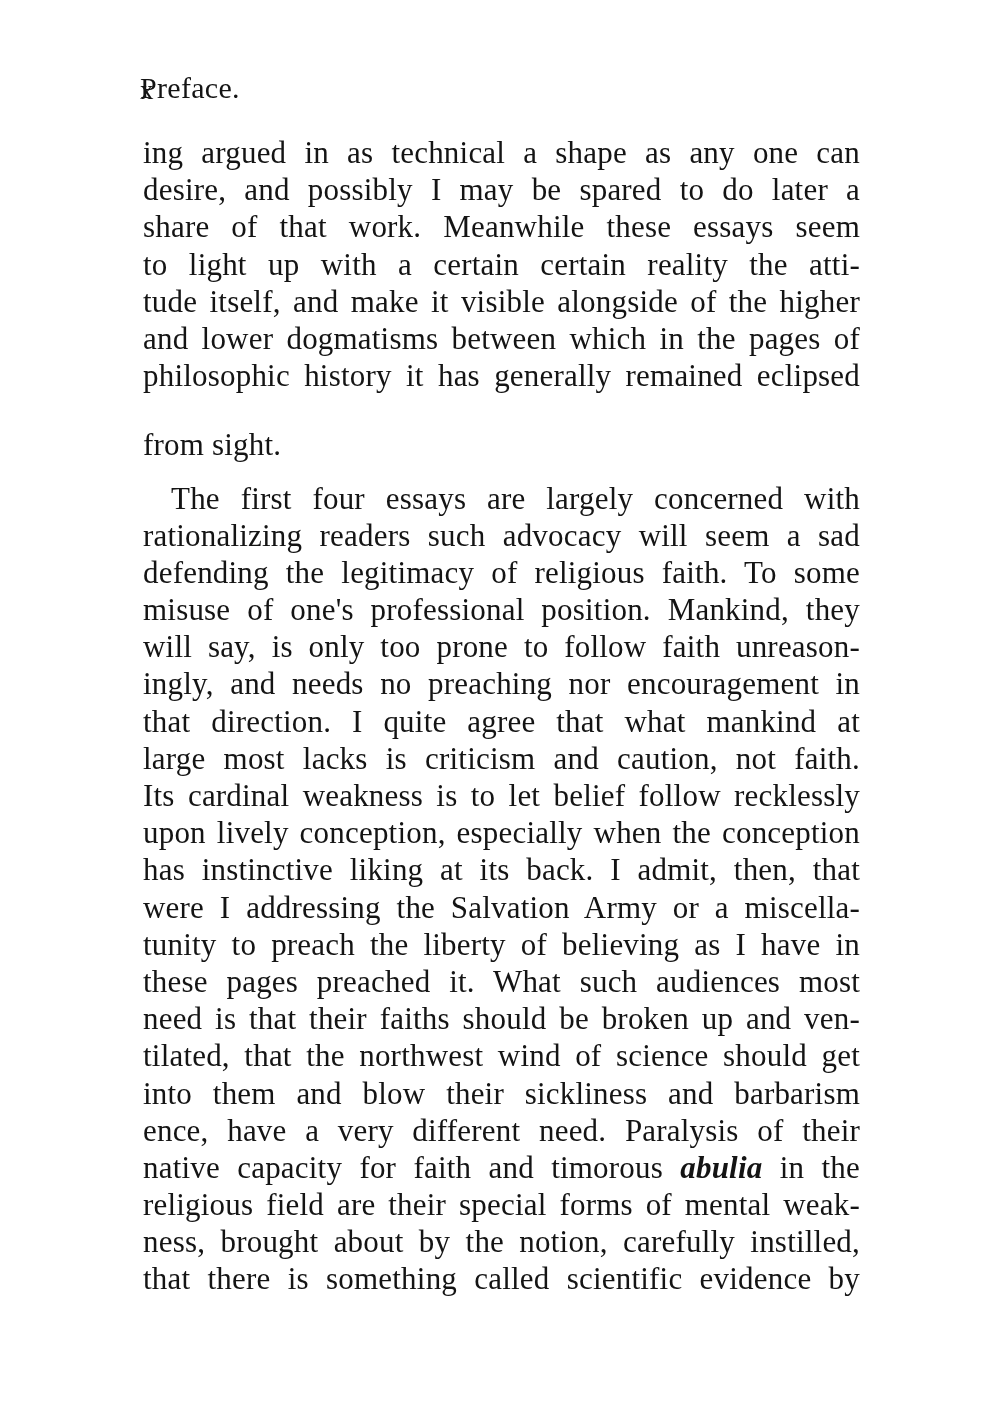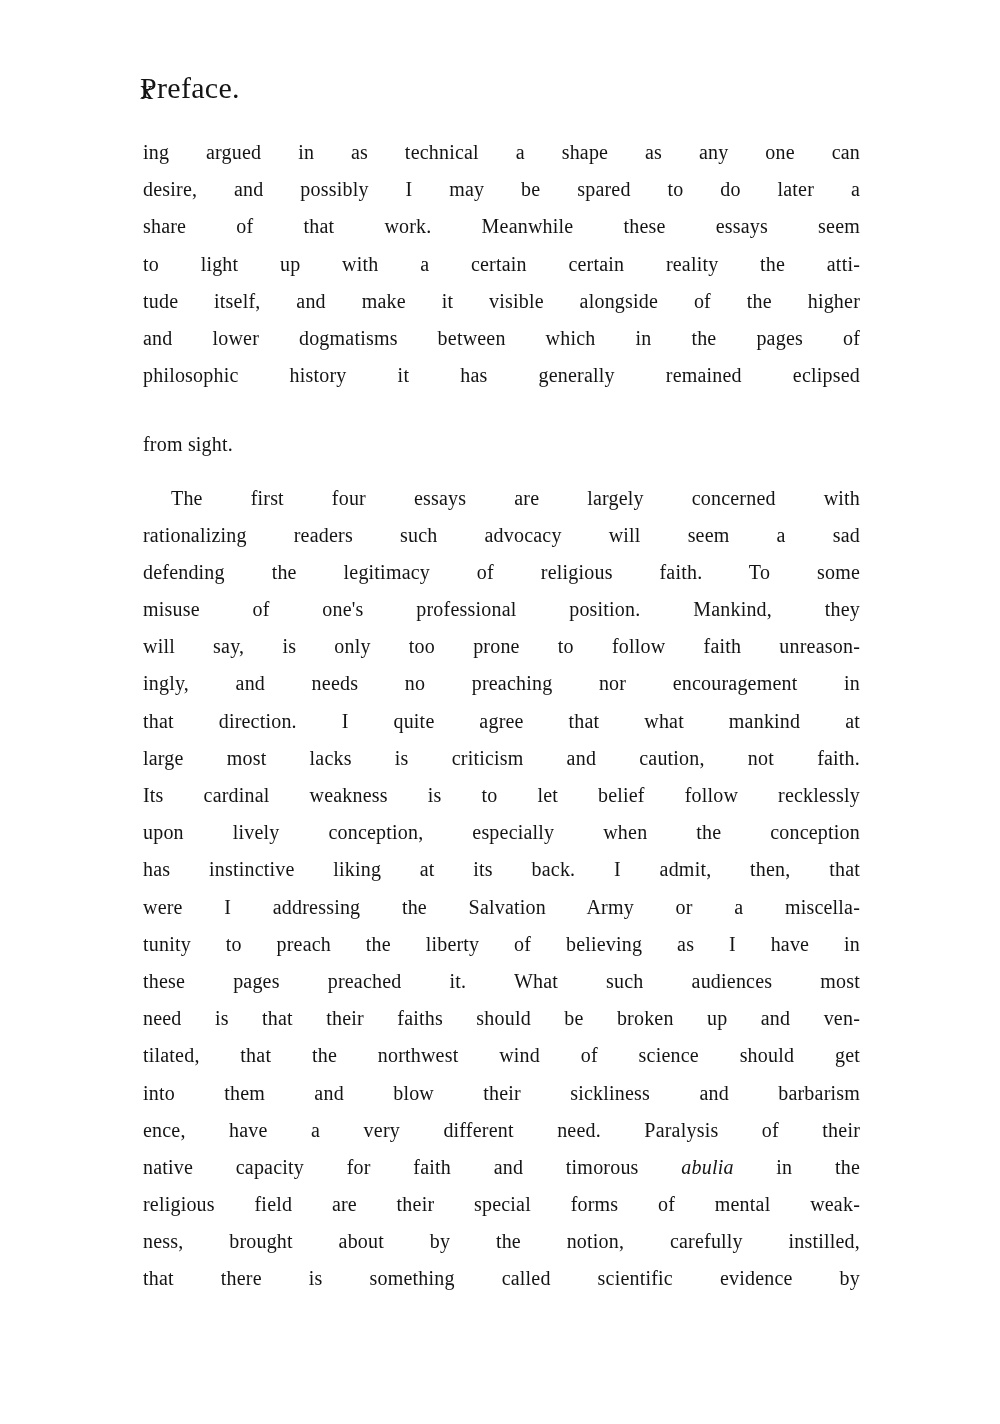--- a/index.html
+++ b/index.html
@@ -47,21 +47,21 @@
       letter-spacing: 0.3px;
     }
     .body-text {
       position: absolute;
       left: 143px;
       top: 134px;
       width: 717px;
     }
     .line {
       display: block;
-      font-size: 20px;
+      font-size: 31px;
       line-height: 37.2px;
       height: 37.2px;
       white-space: nowrap;
       text-align: justify;
       text-align-last: justify;
       letter-spacing: 0.2px;
     }
     .line.last {
       text-align-last: left;
       margin-top: 32px;
@@ -70,20 +70,21 @@
       padding-left: 28px;
       width: calc(100% - 28px);
       margin-top: 16px;
     }
     .line.indent {
       box-sizing: border-box;
       width: 100%;
     }
     .italic {
       font-style: italic;
+      font-weight: bold;
     }
   </style>
 </head>
 <body>
 
 <div class="page">
   <div class="running-head">
     <span class="page-number">x</span>
     <span class="header-title">Preface.</span>
   </div>

